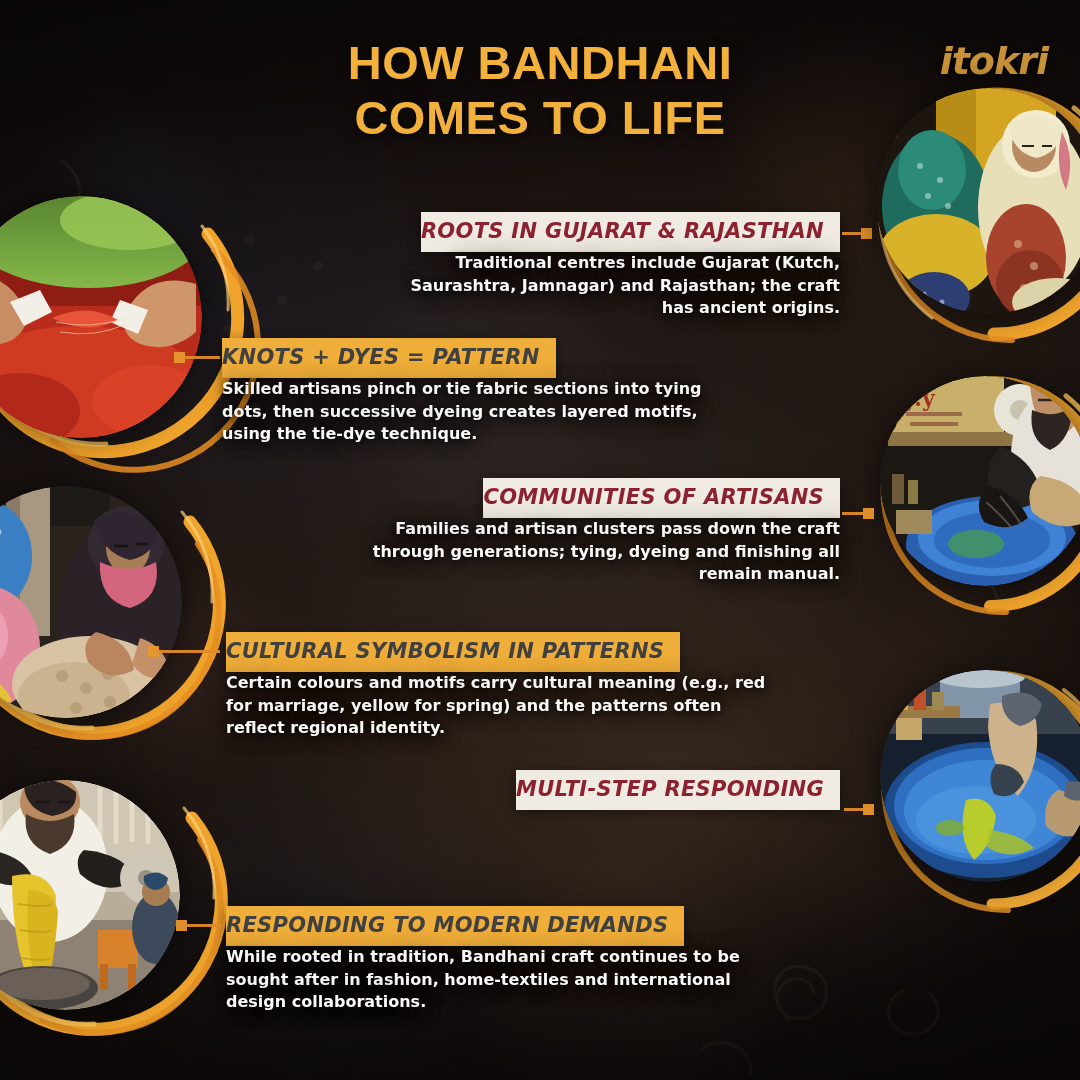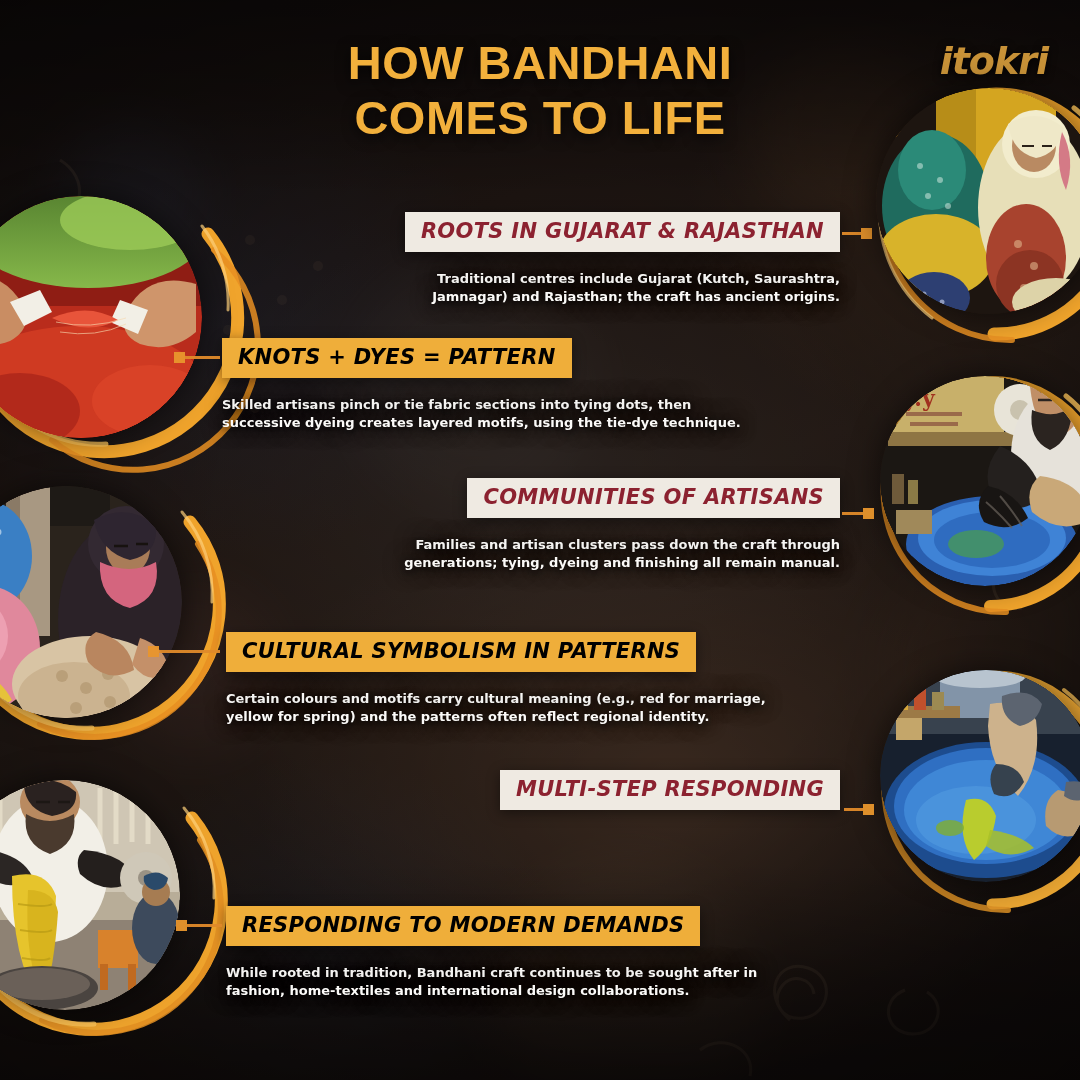--- a/index.html
+++ b/index.html
@@ -72,32 +72,31 @@
   .photo .inner { position:absolute; inset:0; border-radius:50%; }
 
   
   .ring { position:absolute; pointer-events:none; }
   .ring svg { display:block; overflow:visible; }
 
   
   .sec { position:absolute; }
   .label {
     display:inline-block;
-    padding:7px 16px 9px 16px;
+    padding:7px 16px 9px 0;
     font-size:21px; font-weight:700; font-style:italic;
     letter-spacing:.3px; white-space:nowrap;
     font-family:"DejaVu Sans", sans-serif;
     box-shadow:0 3px 12px rgba(0,0,0,.45);
   }
   .label.cream { background:#EFEAE2; color:#8C2230; }
-  .label.amber { background:#EFAE3A; color:#000000; }
+  .label.amber { background:#EFAE3A; color:#404040; }
 
   .body {
-    margin-top:18px;
-    font-size:13px; font-weight:700; line-height:1.42;
+    font-size:16px; font-weight:700; line-height:1.42;
     color:#FBFAF8;
     text-shadow:0 2px 9px rgba(0,0,0,.9), 0 0 22px rgba(0,0,0,.7);
     font-family:"DejaVu Sans", sans-serif;
   }
   .align-r { text-align:right; }
   .align-l { text-align:left; }
 
   
   .stem { position:absolute; height:3px; background:#E08A2A; opacity:.95; }
   .stem.dot::after{

